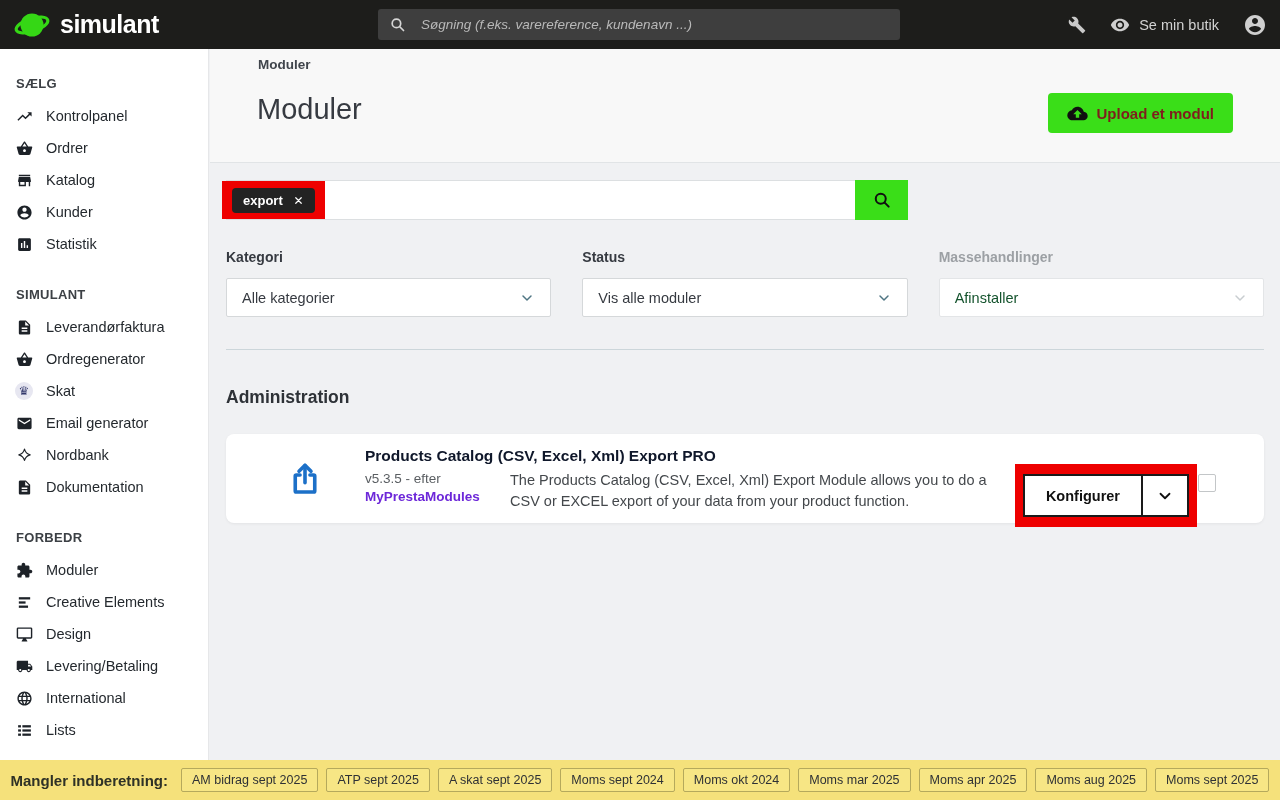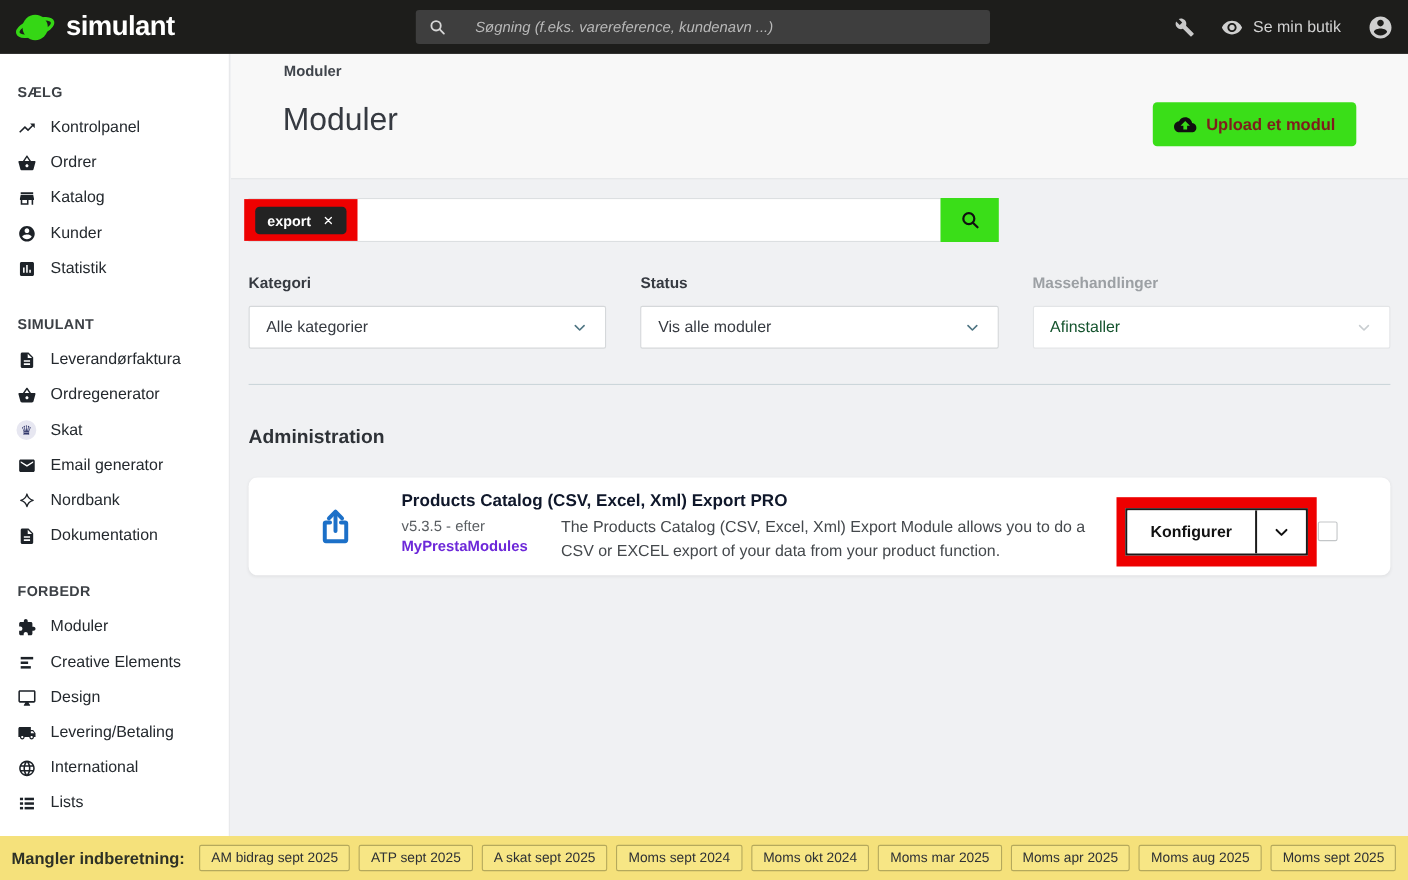--- a/index.html
+++ b/index.html
@@ -4,21 +4,21 @@
 <style>
   * { margin:0; padding:0; box-sizing:border-box; }
   html,body { width:1280px; height:800px; overflow:hidden; }
   body { font-family:"Liberation Sans", sans-serif; background:#f0f1f3; position:relative; }
   svg { display:block; }
 
   
   .topbar { position:absolute; top:0; left:0; right:0; height:49px; background:#1d1d1b; display:flex; align-items:center; z-index:20; }
   .brand { display:flex; align-items:center; gap:9px; padding-left:13px; }
   .brand-name { color:#fff; font-size:25px; font-weight:700; letter-spacing:-0.5px; }
-  .topbar-search { position:absolute; left:378px; top:9px; width:522px; height:31px; background:#3e3e3e; border-radius:3px; display:flex; align-items:center; padding:0 11px; gap:26px; }
+  .topbar-search { position:absolute; left:378px; top:9px; width:522px; height:31px; background:#3e3e3e; border-radius:3px; display:flex; align-items:center; padding:0 11px; gap:15px; }
   .topbar-search input { flex:1; background:transparent; border:none; outline:none; color:#ddd; font-size:13.5px; font-family:"Liberation Sans",sans-serif; }
   .topbar-search input::placeholder { color:#b9b9b9; font-style:italic; }
   .topbar-right { position:absolute; right:13px; top:0; height:49px; display:flex; align-items:center; gap:24px; }
   .view-shop { display:flex; align-items:center; gap:9px; color:#d2d2d2; font-size:14.5px; cursor:pointer;text-align:center; }
 
   
   .sidebar { position:absolute; top:49px; left:0; width:209px; bottom:40px; background:#fff; border-right:1px solid #e6e7e9; padding-left:16px; overflow:hidden; }
   .side-section-title { font-size:13px; font-weight:700; color:#3c4045; letter-spacing:.3px; margin:27px 0 9px; }
   .side-item { display:flex; align-items:center; gap:13px; height:32px; color:#24292e; font-size:14.5px; cursor:pointer; }
   .side-item .ico { width:17px; height:17px; color:#1d2228; flex:none; }
@@ -52,21 +52,21 @@
   .section-title { margin-top:37px; font-size:17.5px; font-weight:700; color:#2e3237; }
 
   .module-card { margin-top:26px; width:1038px; height:89px; background:#fff; border-radius:8px; box-shadow:0 1px 3px rgba(0,0,0,.06); display:flex; align-items:center; position:relative; }
   .module-icon { margin-left:61px; color:#1c70c8; flex:none; }
   .module-info { margin-left:42px; padding-top:2px; }
   .module-title { font-size:15.5px; font-weight:700; color:#0f172a; }
   .module-meta-row { display:flex; margin-top:5px; }
   .module-version { width:145px; font-size:13.5px; color:#5a5e62; line-height:1.3; }
   .module-author { font-weight:700; color:#6d28d9; }
   .module-desc { width:480px; font-size:14.5px; color:#44484c; line-height:1.45; }
-  .annotation-config { position:absolute; right:67px; top:18px; background:#ee0000; padding:10px 8px; }
+  .annotation-config { position:absolute; right:67px; top:30px; background:#ee0000; padding:10px 8px; }
   .config-split { display:flex; border:2px solid #1a1a1a; background:#fff; }
   .btn-config-main { height:39px; padding:0 21px; background:#fff; border:none; border-right:2px solid #1a1a1a; font-size:14.5px; font-weight:700; color:#111; display:flex; align-items:center; cursor:pointer; font-family:"Liberation Sans",sans-serif; }
   .btn-config-caret { width:44px; background:#fff; border:none; display:flex; align-items:center; justify-content:center; color:#111; cursor:pointer; }
   .module-checkbox { position:absolute; right:48px; top:40px; width:18px; height:18px; background:#fff; border:1px solid #c3c6c8; border-radius:2px; cursor:pointer; }
 
   
   .footer-bar { position:absolute; left:0; right:0; bottom:0; height:40px; background:#f5e17b; display:flex; align-items:center; justify-content:center; gap:8px; z-index:30; }
   .footer-label { font-size:15px; font-weight:700; color:#2e3126; margin-right:5px; }
   .footer-chip { border:1px solid #b5a95c; border-radius:2px; background:#f7e685; padding:4px 10px; font-size:12.5px; color:#2e3135; cursor:pointer; white-space:nowrap; }
 </style>

